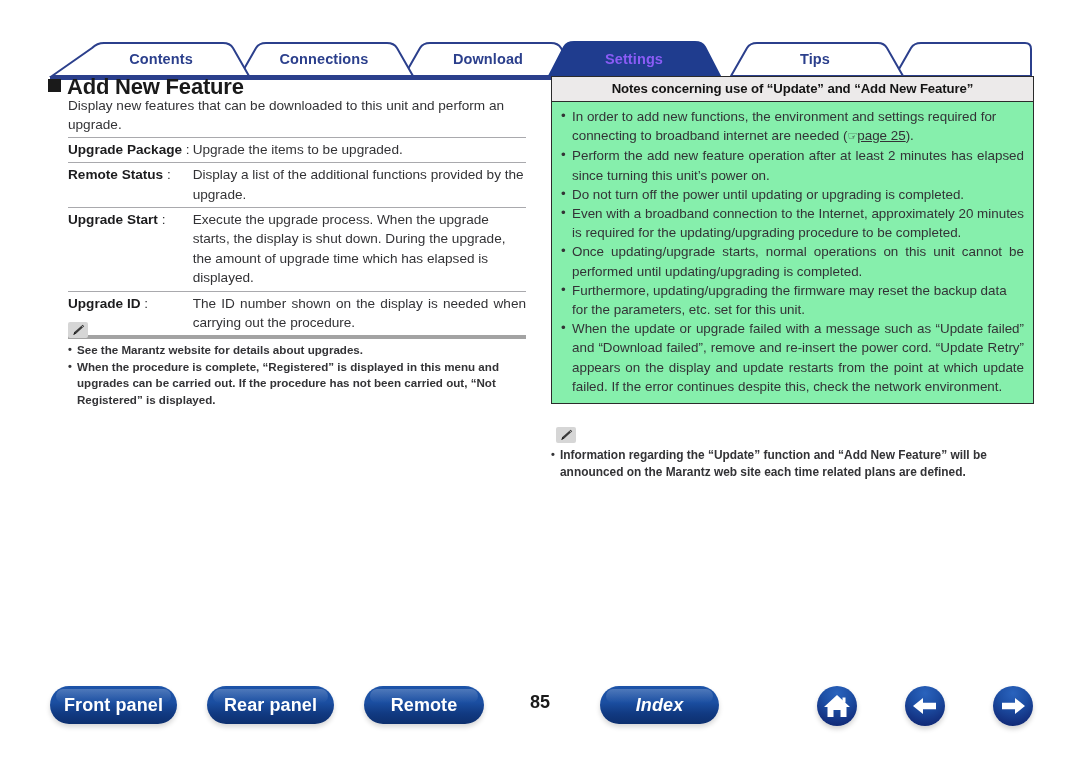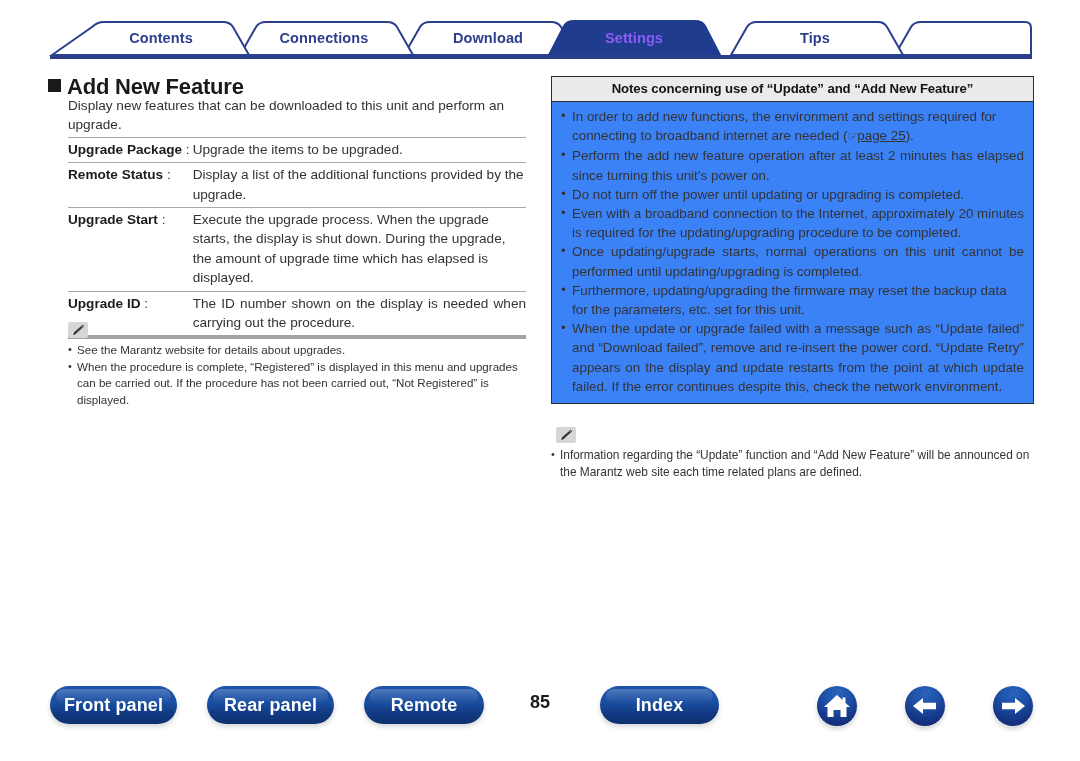--- a/index.html
+++ b/index.html
@@ -14,21 +14,21 @@
     position: relative;
     font-family: "Liberation Sans", sans-serif;
     color: #231f20;
     overflow: hidden;
   }
 
   
   #tabbar {
     position: absolute;
     left: 42px;
-    top: 19px;
+    top: 40px;
     width: 990px;
     height: 42px;
   }
   #tabbar svg { display: block; }
   .tab-label {
     position: absolute;
     top: 0;
     height: 38px;
     line-height: 38px;
     text-align: center;
@@ -95,21 +95,21 @@
   .pencil-icon {
     display: block;
     width: 20px;
     height: 16px;
     background: #d6d6d6;
     border-radius: 2px;
     position: relative;
   }
   .pencil-icon svg { position: absolute; left: 3px; top: 2px; }
 
-  .note-block { font-size: 11.6px; line-height: 16.5px; color: #333336; }
+  .note-block { font-size: 11.6px; line-height: 16.5px; color: #333336; font-weight: bold; }
   .note-list { list-style: none; margin: 4px 0 0 0; padding: 0; }
   .note-list li {
     position: relative;
     padding-left: 9px;
     margin-bottom: 0px;
   }
   .note-list li::before {
     content: "\2022";
     position: absolute;
     left: 0;
@@ -124,21 +124,21 @@
     width: 460px;
   }
 
   
   #notes-panel {
     position: absolute;
     left: 551px;
     top: 76px;
     width: 483px;
     border: 1.5px solid #2b2b2b;
-    background: #3b82f6;
+    background: #86efac;
     box-sizing: border-box;
   }
   #notes-panel-header {
     background: #eceaea;
     border-bottom: 1.5px solid #2b2b2b;
     text-align: center;
     font-size: 13.2px;
     font-weight: bold;
     color: #141414;
     padding: 4px 0 5px 0;
@@ -324,21 +324,21 @@
   <ul class="note-list">
     <li>Information regarding the “Update” function and “Add New Feature” will be announced on the Marantz web site each time related plans are defined.</li>
   </ul>
 </div>
 
 <div id="footer">
   <div class="pill" style="left:50px;  width:127px;">Front panel</div>
   <div class="pill" style="left:207px; width:127px;">Rear panel</div>
   <div class="pill" style="left:364px; width:120px;">Remote</div>
   <div id="page-number">85</div>
-  <div class="pill" style="left:600px; width:119px;">Index</div>
+  <div class="pill" style="left:600px; width:119px;font-style:italic;">Index</div>
 
   <div class="circ-btn" style="left:817px;">
     <svg width="40" height="40" viewBox="0 0 40 40" xmlns="http://www.w3.org/2000/svg">
       <path d="M20 9 L33 21 L29.5 21 L29.5 31 L23.5 31 L23.5 24 L16.5 24 L16.5 31 L10.5 31 L10.5 21 L7 21 Z" fill="#ffffff"></path>
       <rect x="25.5" y="11.5" width="3" height="5" fill="#ffffff"></rect>
     </svg>
   </div>
   <div class="circ-btn" style="left:905px;">
     <svg width="40" height="40" viewBox="0 0 40 40" xmlns="http://www.w3.org/2000/svg">
       <path d="M8 20 L18 12 L18 16.8 L31 16.8 L31 23.2 L18 23.2 L18 28 Z" fill="#ffffff"></path>

